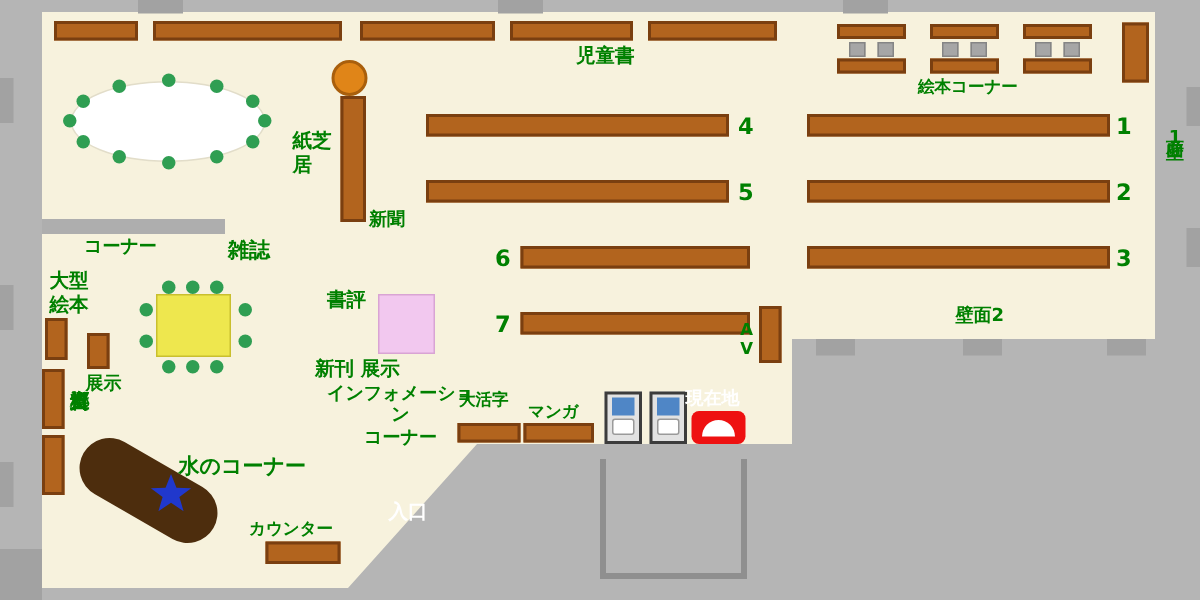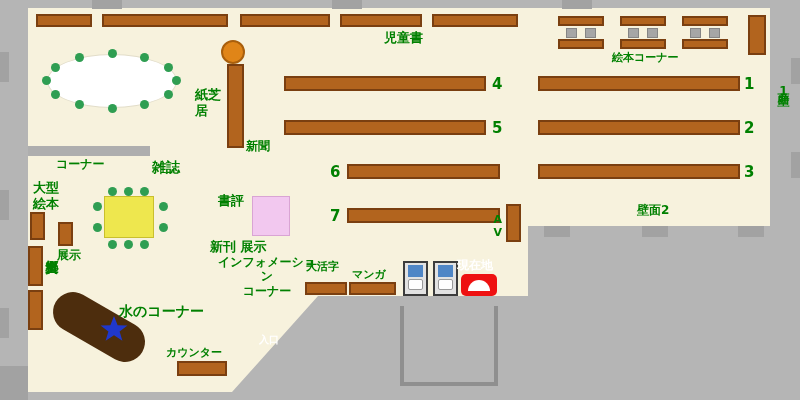--- a/index.html
+++ b/index.html
@@ -8,21 +8,21 @@
   .floor { position: absolute; left: 0; top: 0; width: 800px; height: 400px; background: #f7f2dd;
            clip-path: polygon(28px 8px, 770px 8px, 770px 226px, 528px 226px, 528px 296px, 318px 296px, 232px 392px, 28px 392px); }
   .p { position: absolute; background: #a2a2a2; }
   .wallseg { position: absolute; background: #aeaeae; }
   .shelf { position: absolute; background: #b2641e; border: 2px solid #7a3f10; }
   .chair { position: absolute; width: 11px; height: 10px; background: #a6a6a6; border: 1px solid #858585; }
   .lbl { position: absolute; color: #008000; font-weight: bold; font-size: 12px; line-height: 1.2; white-space: nowrap; }
   .pre { white-space: pre-line; }
   .vert { writing-mode: vertical-rl; text-orientation: upright; }
   .white { color: #ffffff; }
-  .f11 { font-size: 11px; } .f13 { font-size: 13px; } .f14 { font-size: 14px; } .f15 { font-size: 10px; }
+  .f11 { font-size: 11px; } .f13 { font-size: 13px; } .f14 { font-size: 14px; } .f15 { font-size: 13px; }
   .num { font-size: 15px; }
   .dot { position: absolute; width: 9px; height: 9px; border-radius: 50%; background: #2f9e52; }
   .ellipse { position: absolute; left: 47px; top: 54px; width: 130px; height: 54px; background: #ffffff; border: 1px solid #e2ddc9; border-radius: 50%; }
   .ytable { position: absolute; left: 104px; top: 196px; width: 50px; height: 42px; background: #eee74e; border: 1px solid #c9bf2e; }
   .pink { position: absolute; left: 252px; top: 196px; width: 38px; height: 40px; background: #f2c8ef; border: 1px solid #d9a4d4; }
   .stool { position: absolute; left: 221px; top: 40px; width: 24px; height: 24px; border-radius: 50%; background: #e08518; border: 2px solid #a95f0c; }
   .counter { position: absolute; left: 49px; top: 307px; width: 100px; height: 40px; background: #4d2d0d; border-radius: 20px; transform: rotate(30deg); }
   .star { position: absolute; left: 100px; top: 316px; width: 28px; height: 27px; background: #2038cc;
           clip-path: polygon(50% 0%,63% 34%,98% 35%,70% 57%,80% 92%,50% 71%,20% 92%,30% 57%,2% 35%,37% 34%); }
   .marker { position: absolute; left: 461px; top: 274px; width: 36px; height: 22px; background: #ee1111; border-radius: 5px; }

